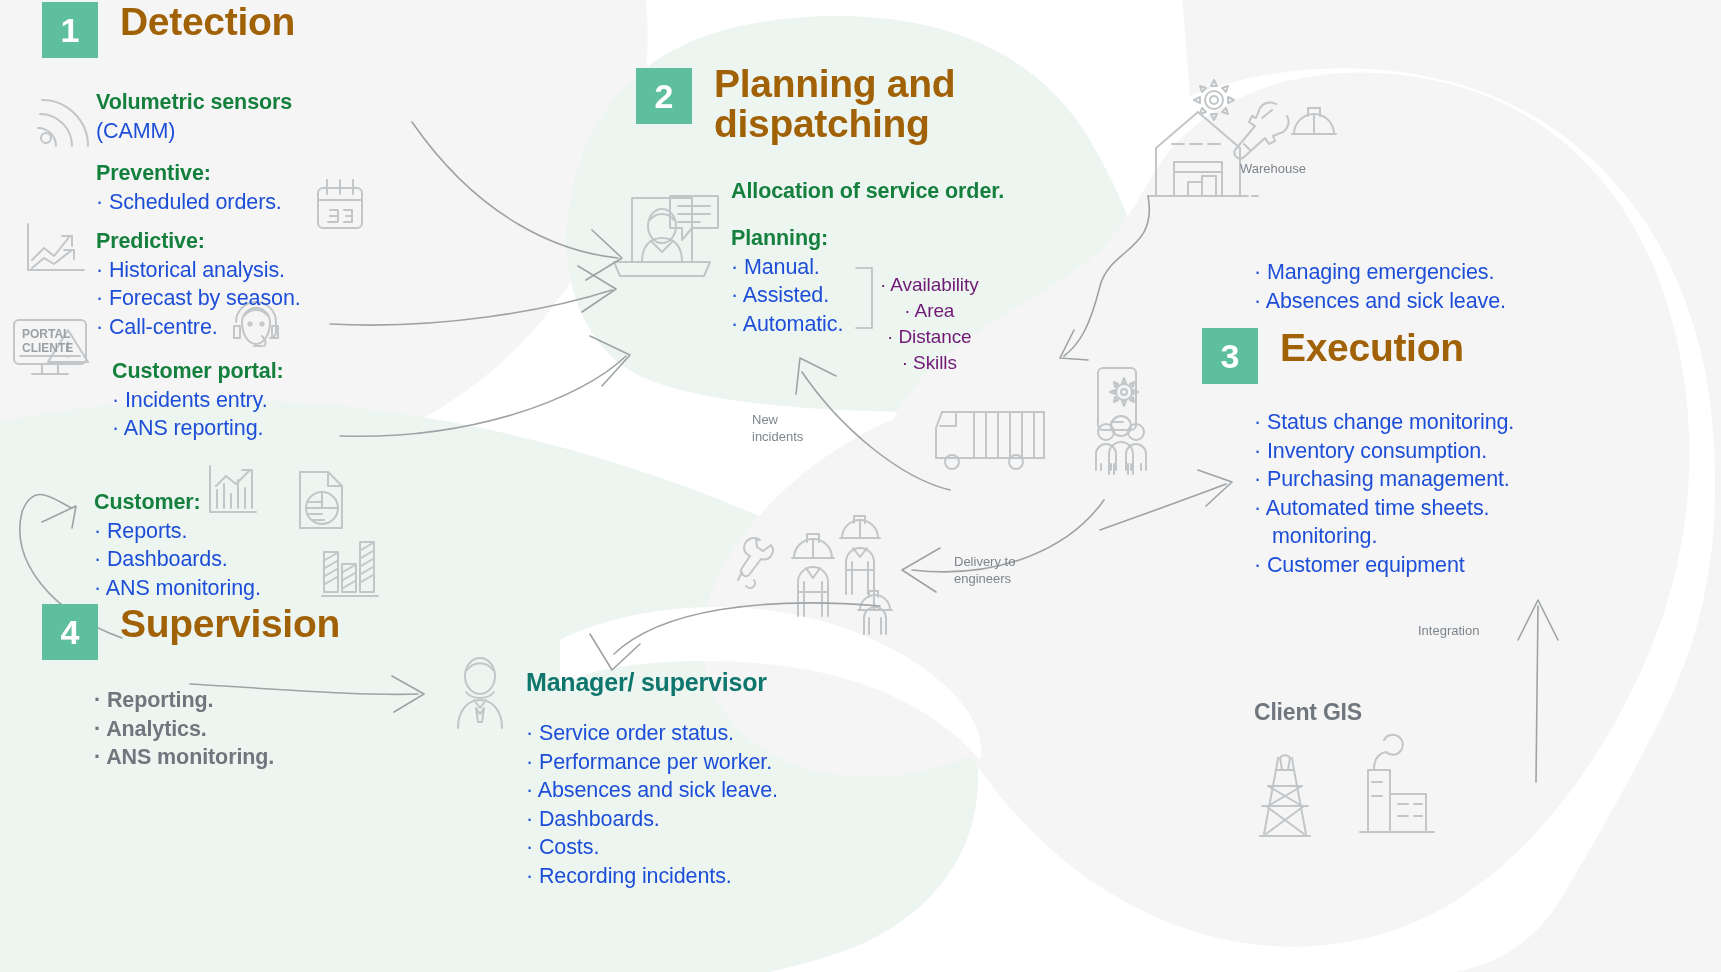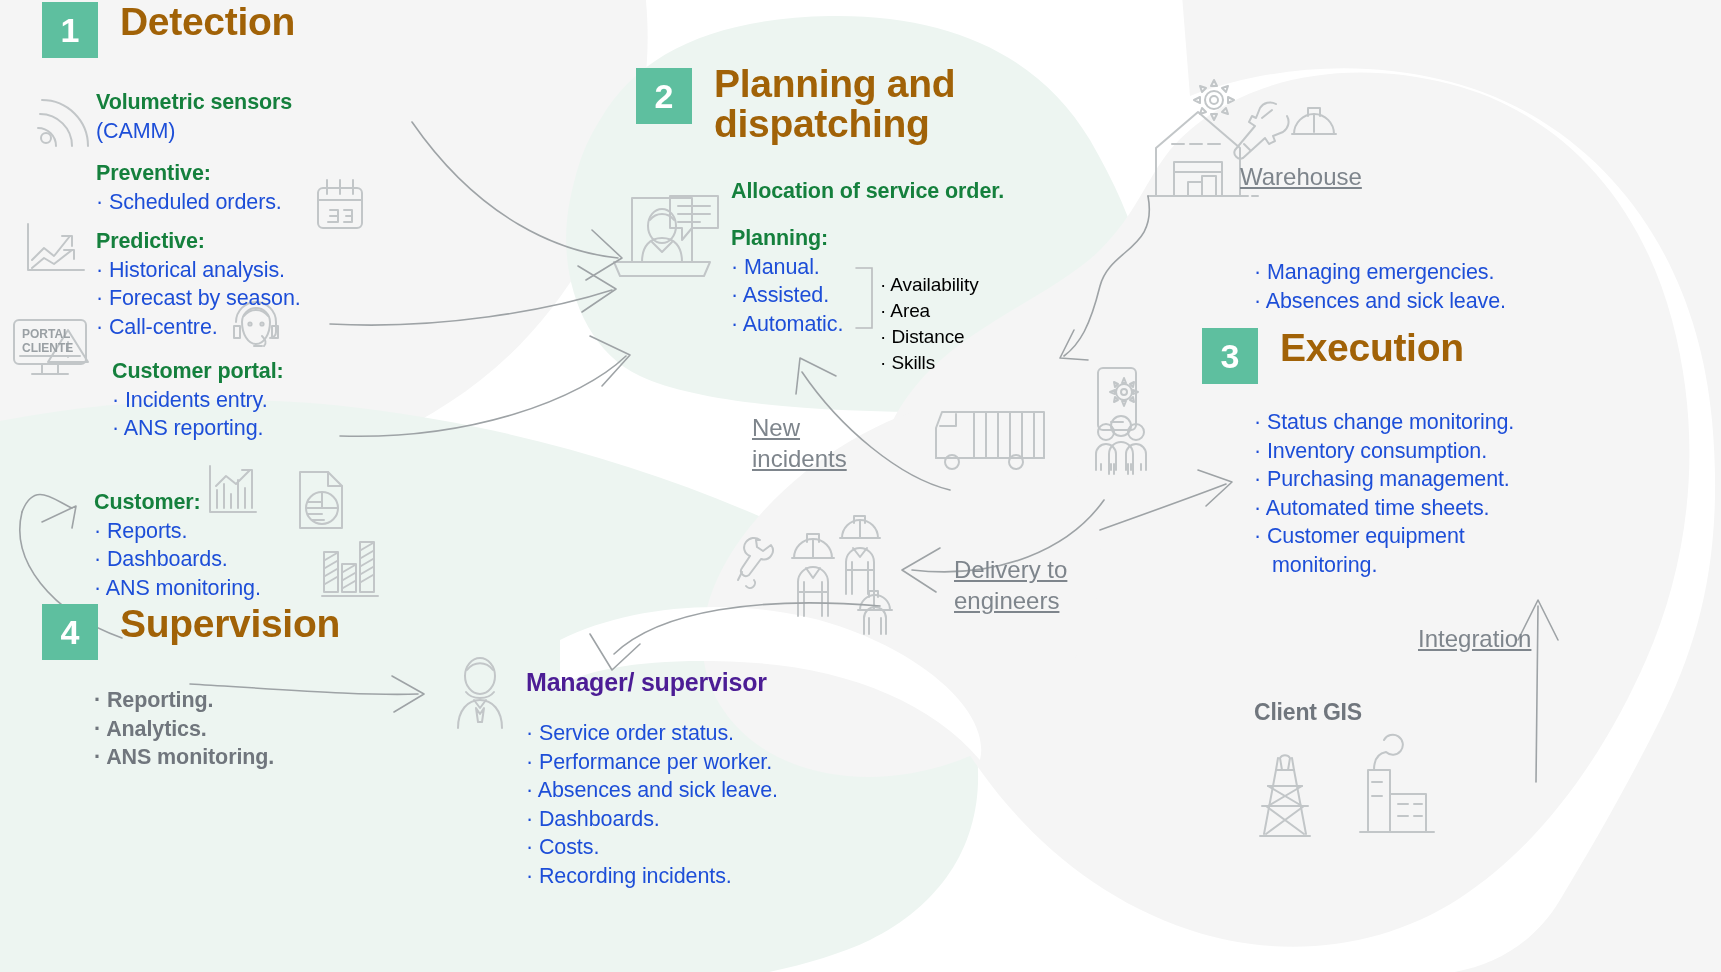--- a/index.html
+++ b/index.html
@@ -43,24 +43,24 @@
   
   .hd {
     color:#15803d; font-weight:bold; font-size:21.5px;
     line-height:1.33; letter-spacing:-0.1px;
   }
   .bd {
     color:#1d4ed8; font-size:21.5px; line-height:1.33;
     letter-spacing:-0.1px; font-weight:400;
   }
   .bd.bold { color:#70767d; font-weight:bold; }
-  .small-label { color:#7e858c; font-size:24px; line-height:1.3;text-decoration:underline; }
-  .lbl-big { color:#4c1d95; font-weight:bold; font-size:25px; letter-spacing:-0.2px; }
+  .small-label { color:#7e858c; font-size:13px; line-height:1.3; }
+  .lbl-big { color:#0f766e; font-weight:bold; font-size:25px; letter-spacing:-0.2px; }
   .lbl-mid { color:#70767d; font-weight:bold; font-size:23px; letter-spacing:-0.2px;text-align:center; }
-  .crit { color:#000000; font-size:19px; line-height:1.37; letter-spacing:-0.1px; }
+  .crit { color:#701a75; font-size:19px; line-height:1.37; letter-spacing:-0.1px;text-align:center; }
   ul { list-style:none; }
   li { white-space:nowrap; }
   svg { display:block; }
 </style>
 </head>
 <body>
 
 <div id="stage">
 
   <svg class="blob-layer" viewBox="0 0 1721 972">
@@ -502,22 +502,22 @@
     <div class="step-num">3</div>
     <div class="step-title">Execution</div>
   </div>
 
   <div class="abs" style="left:1254px; top:408px;">
     <ul>
       <li class="bd">· Status change monitoring.</li>
       <li class="bd">· Inventory consumption.</li>
       <li class="bd">· Purchasing management.</li>
       <li class="bd">· Automated time sheets.</li>
+      <li class="bd" style="padding-left:18px;">  monitoring.</li>
       <li class="bd">· Customer equipment</li>
-      <li class="bd" style="padding-left:18px;">  monitoring.</li>
     </ul>
   </div>
 
   <div class="abs" style="left:752px; top:412px;">
     <div class="small-label">New</div>
     <div class="small-label">incidents</div>
   </div>
 
   <div class="abs" style="left:954px; top:554px;">
     <div class="small-label">Delivery to</div>

